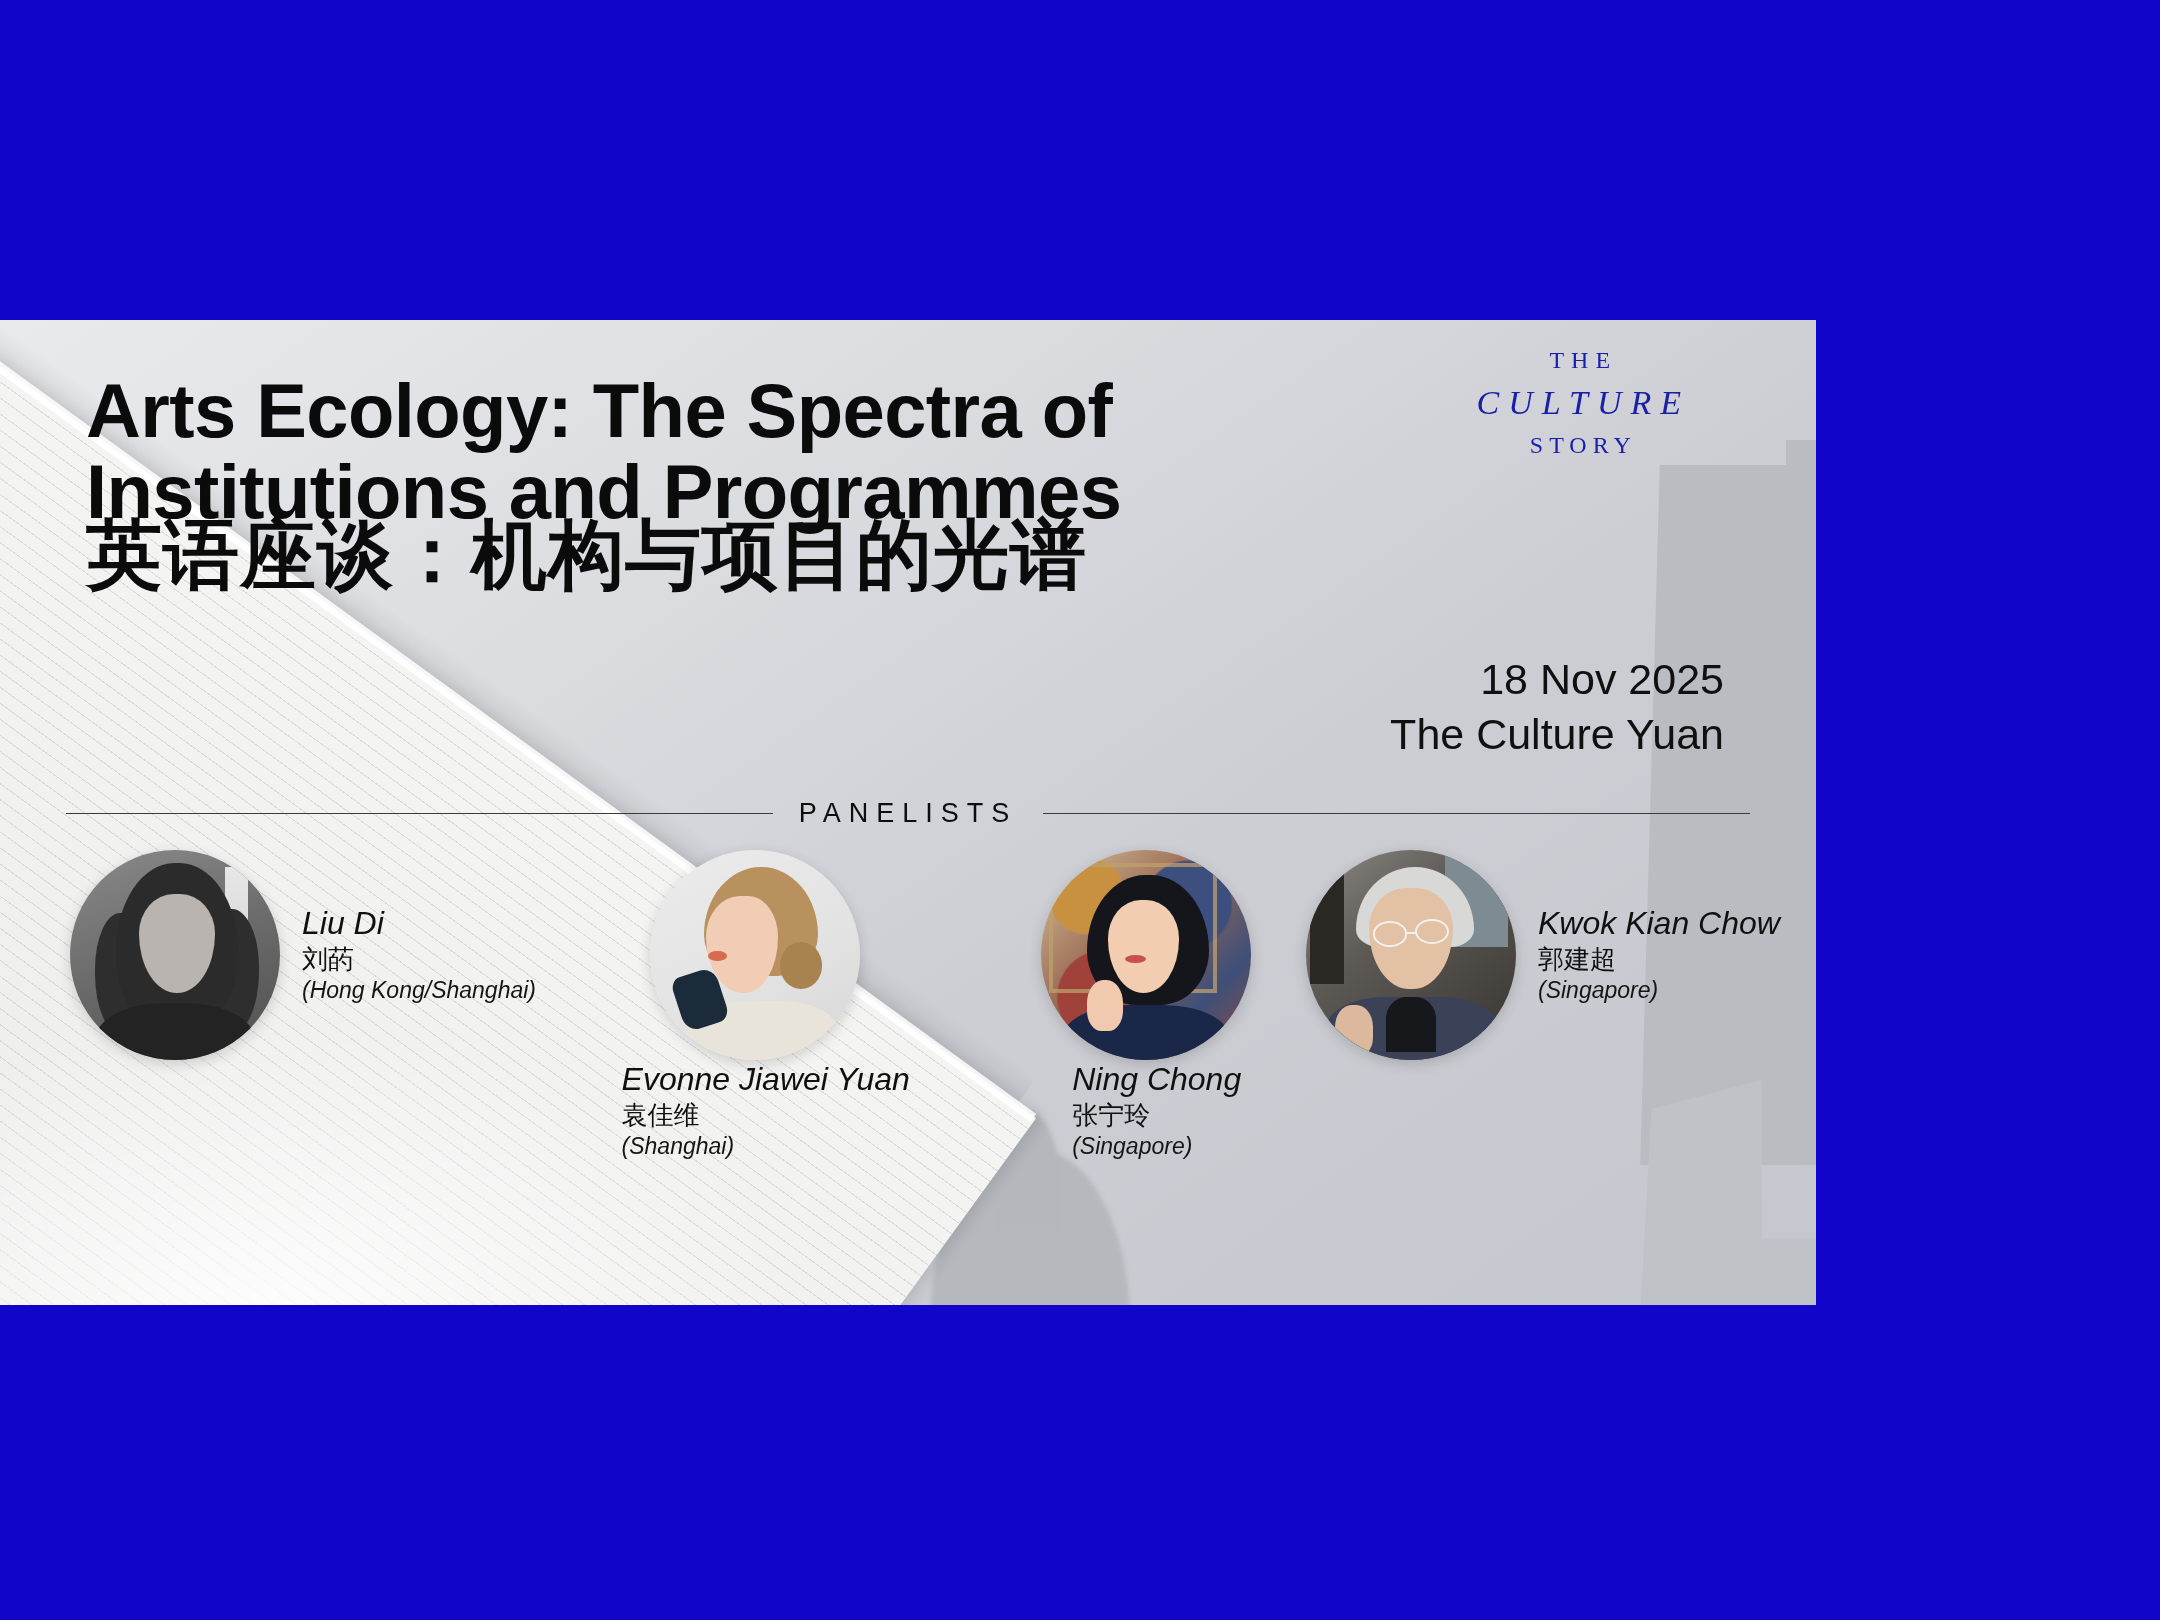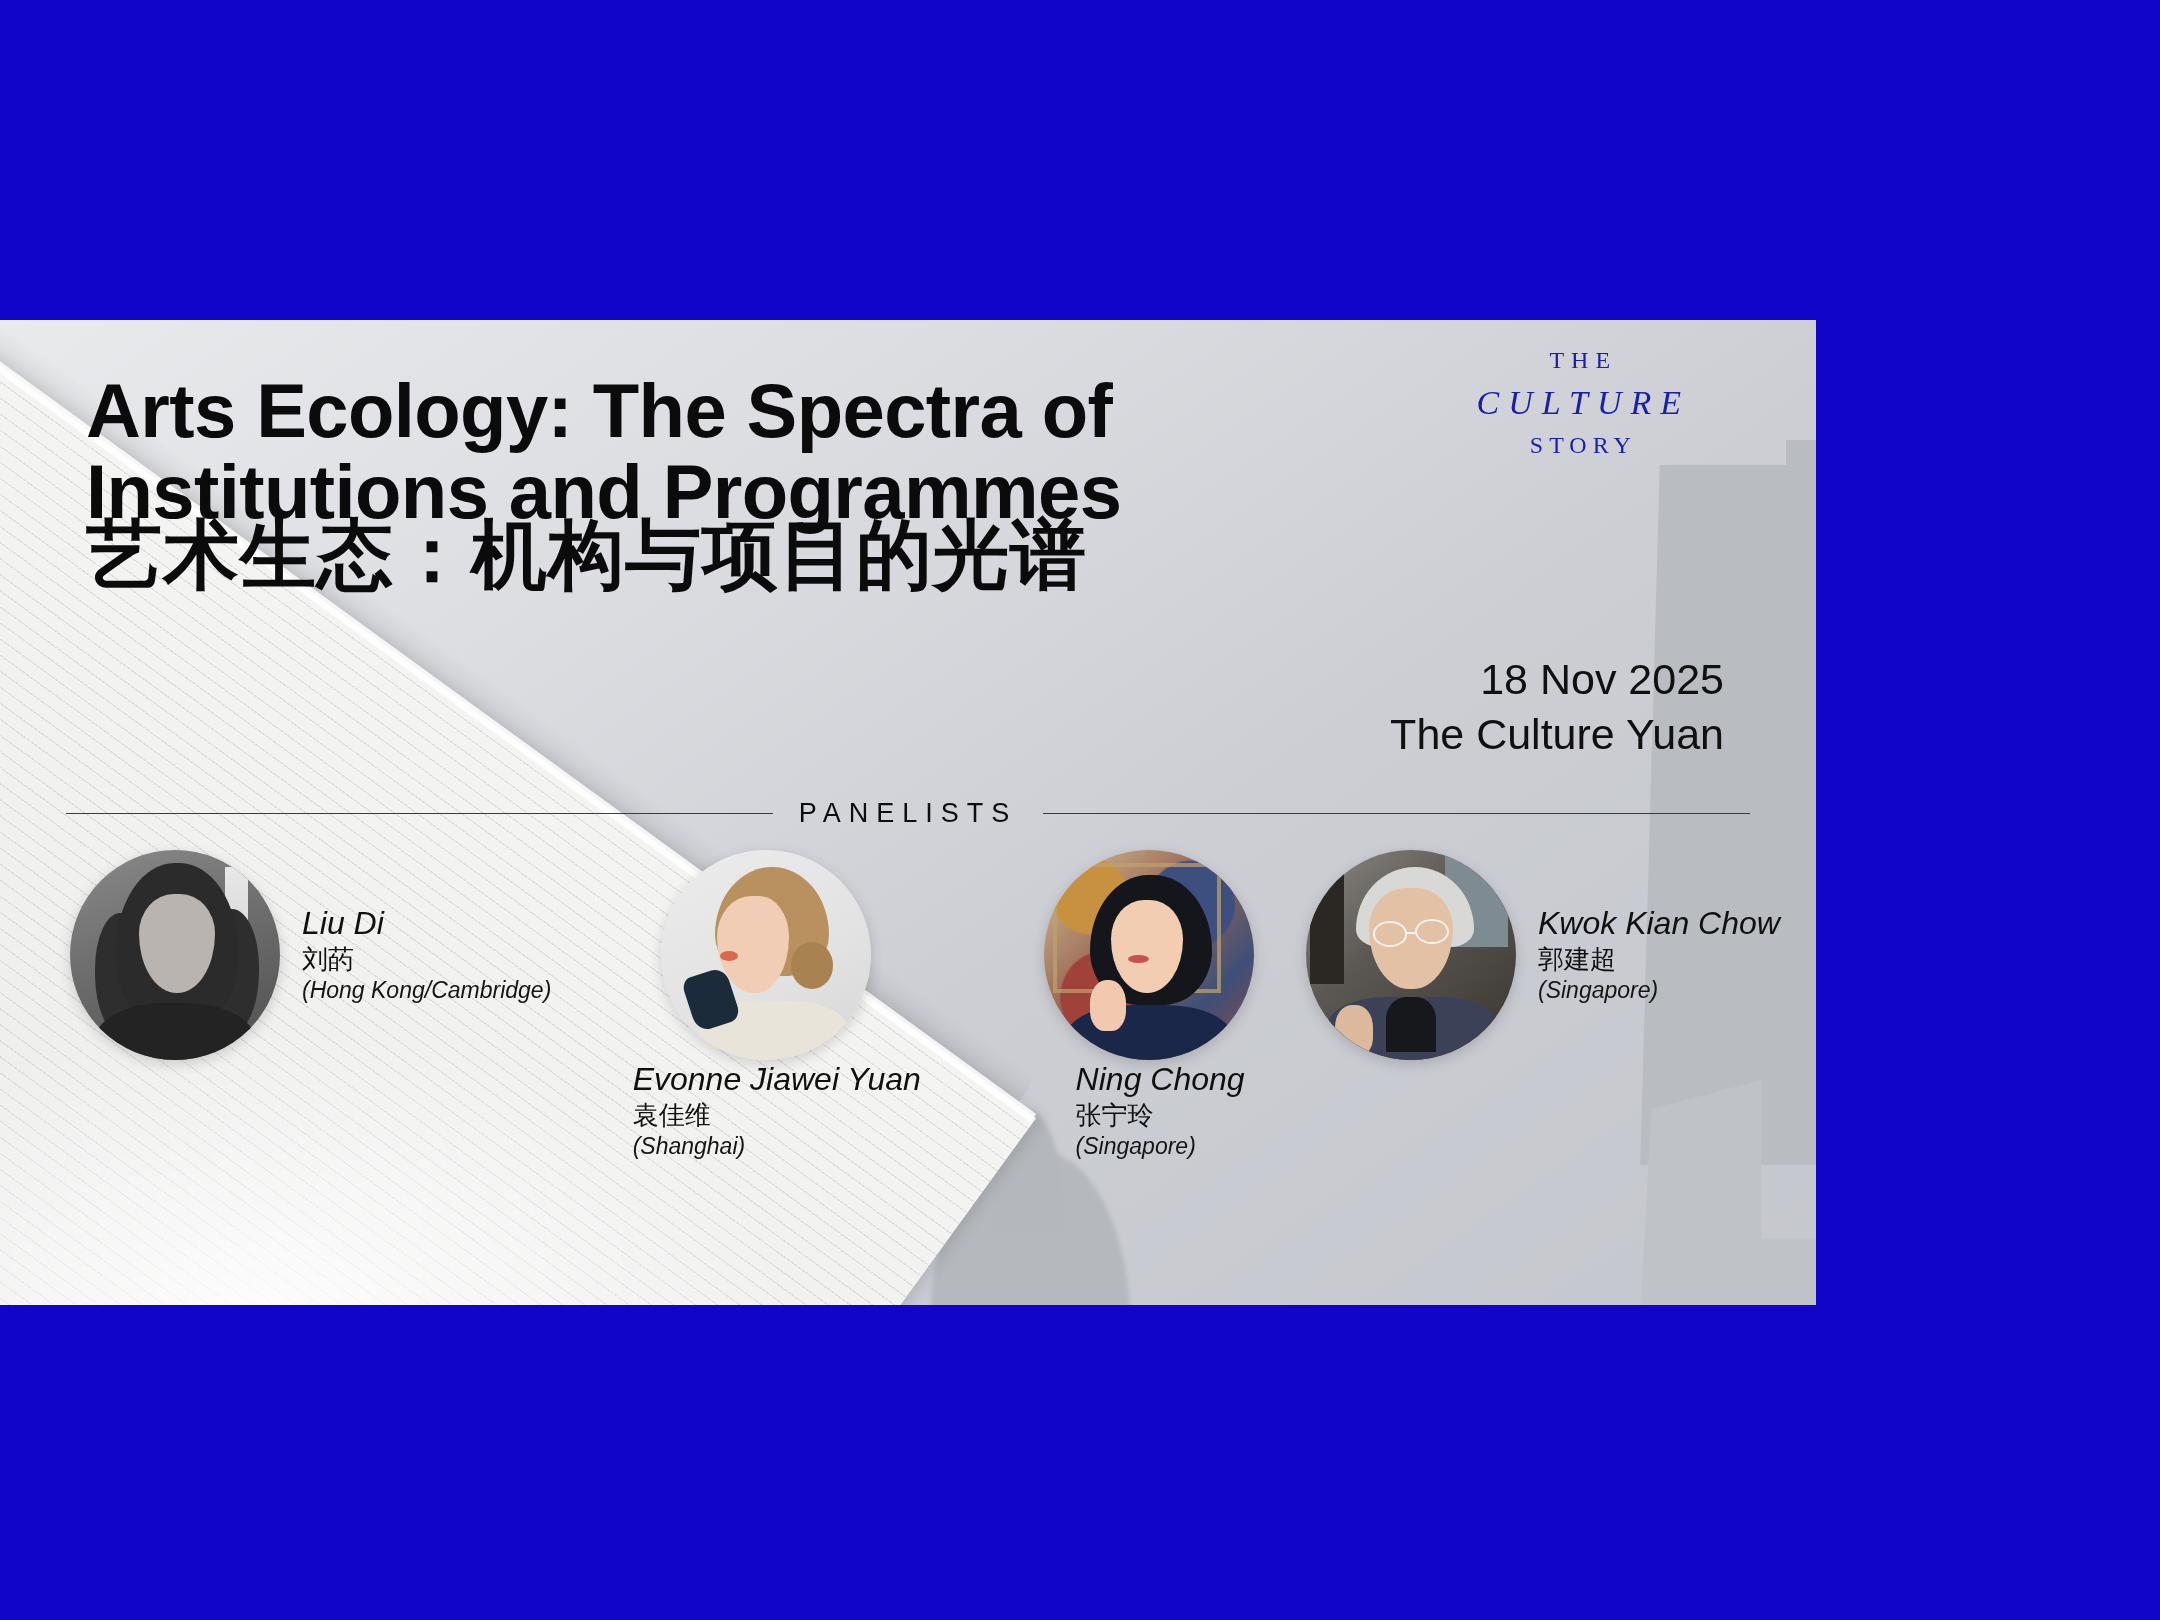--- a/index.html
+++ b/index.html
@@ -370,21 +370,21 @@
       <div class="logo">
         <div class="logo-the">THE</div>
         <div class="logo-cult">CULTURE</div>
         <div class="logo-story">STORY</div>
       </div>
 
       <div class="title">
         <div>Arts Ecology: The Spectra of</div>
         <div>Institutions and Programmes</div>
       </div>
-      <div class="title-cn">艺术生态：机构与项目的光谱</div>
+      <div class="title-cn">英语座谈：机构与项目的光谱</div>
 
 
       <div class="meta">
         <div>18 Nov 2025</div>
         <div>The Culture Yuan</div>
       </div>
 
       <div class="divider">
         <div class="rule"></div>
         <div class="divider-label">PANELISTS</div>
@@ -400,21 +400,21 @@
                 <div class="hair2"></div>
                 <div class="hair3"></div>
               <div class="hair"></div>
                 <div class="face"></div>
                 <div class="body"></div>
             </div>
           </div>
           <div class="pinfo">
             <div class="p-name">Liu Di</div>
             <div class="p-cn">刘菂</div>
-            <div class="p-loc">(Hong Kong/Cambridge)</div>
+            <div class="p-loc">(Hong Kong/Shanghai)</div>
           </div>
         </div>
 
         <div class="panelist p1">
           <div class="avatar av2">
             <div class="inner">
               <div class="body"></div>
                 <div class="hair"></div>
                 <div class="face"></div>
               <div class="lips"></div>

